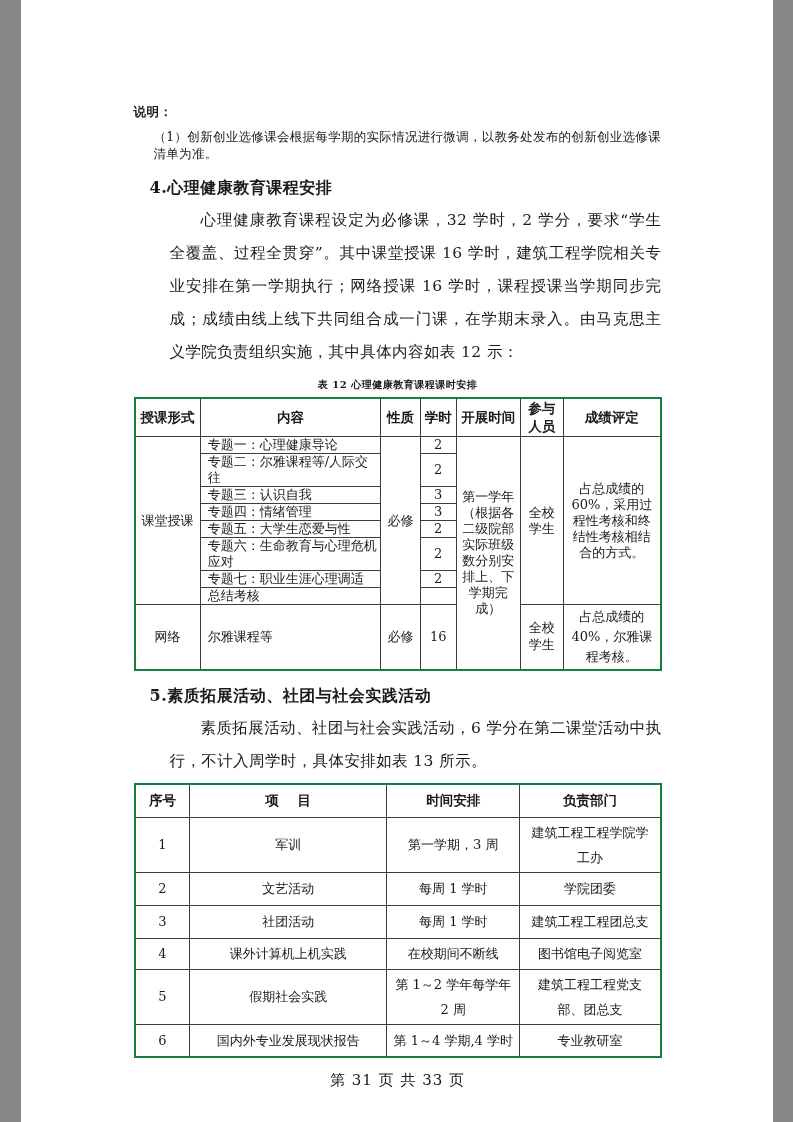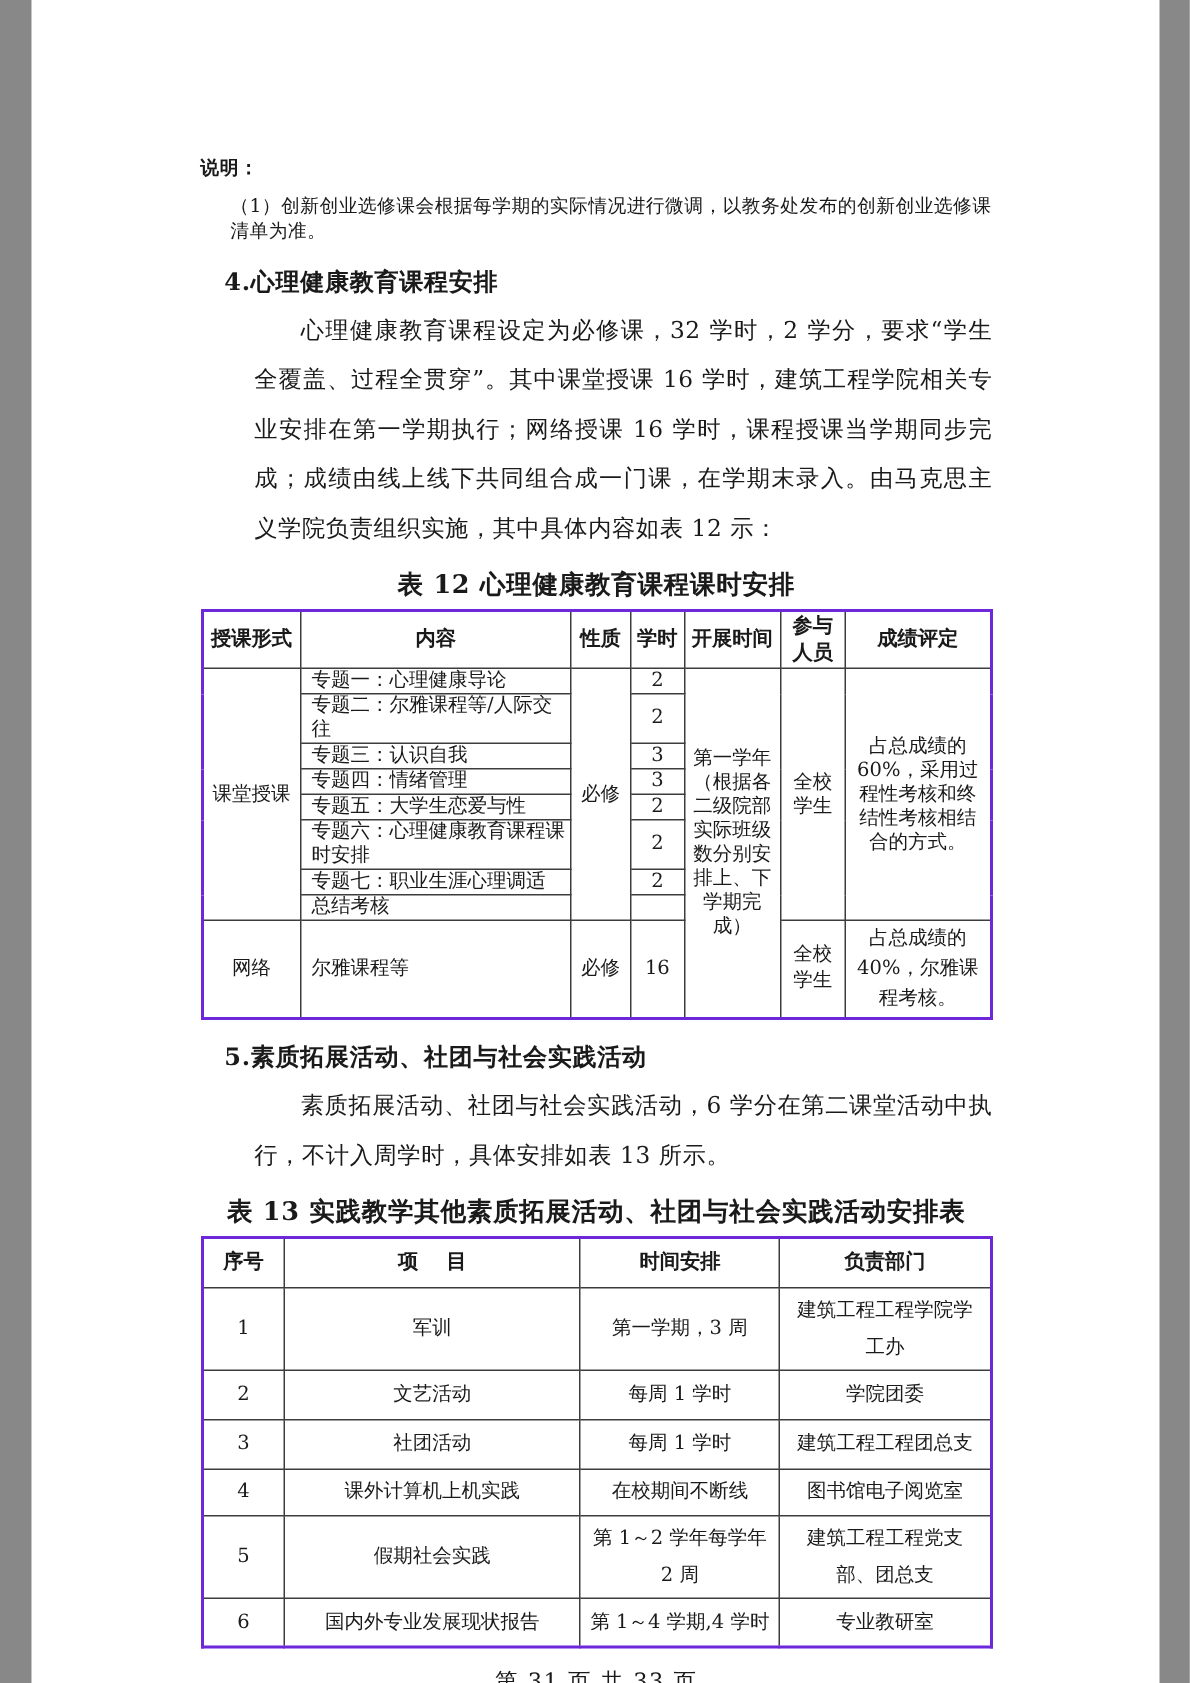--- a/index.html
+++ b/index.html
@@ -37,31 +37,31 @@
     font-size: 15.5px;
     line-height: 33px;
     margin-top: 5px;
     text-indent: 2em;
     text-align: justify;
     letter-spacing: 0.4px;
     margin-left: 36px;
   }
   .tbl-caption {
     text-align: center;
-    font-size: 17px;
+    font-size: 10px;
     font-weight: bold;
     margin-top: 9px;
     letter-spacing: 0.5px;
   }
   table {
     width: 100%;
     border-collapse: collapse;
     table-layout: fixed;
     margin-top: 5px;
-    border: 2px solid #6d28d9;
+    border: 2px solid #15803d;
   }
   td, th {
     border: 1px solid #3d3d3d;
     font-size: 13px;
     font-weight: normal;
     text-align: center;
     vertical-align: middle;
     padding: 1px 3px;
     line-height: 1.3;
     overflow: hidden;
@@ -155,21 +155,21 @@
       </tr>
       <tr class="topic-row">
         <td class="cell-left">专题四：情绪管理</td>
         <td>3</td>
       </tr>
       <tr class="topic-row">
         <td class="cell-left">专题五：大学生恋爱与性</td>
         <td>2</td>
       </tr>
       <tr class="topic-row">
-        <td class="cell-left">专题六：心理健康教育课程课时安排</td>
+        <td class="cell-left">专题六：生命教育与心理危机应对</td>
         <td>2</td>
       </tr>
       <tr class="topic-row">
         <td class="cell-left">专题七：职业生涯心理调适</td>
         <td>2</td>
       </tr>
       <tr class="topic-row">
         <td class="cell-left">总结考核</td>
         <td></td>
       </tr>
@@ -180,21 +180,20 @@
         <td>16</td>
         <td>全校学生</td>
         <td class="eval-cell">占总成绩的 40%，尔雅课程考核。</td>
       </tr>
     </tbody>
   </table>
 
   <div class="sec-heading">5.素质拓展活动、社团与社会实践活动</div>
   <div class="para">素质拓展活动、社团与社会实践活动，6 学分在第二课堂活动中执行，不计入周学时，具体安排如表 13 所示。</div>
 
-  <div class="tbl-caption">表 13  实践教学其他素质拓展活动、社团与社会实践活动安排表</div>
 
   <table class="t13">
     <colgroup>
       <col class="c-no">
         <col class="c-item">
         <col class="c-time">
         <col class="c-dept">
     </colgroup>
     <tbody>
       <tr class="hdr-row">

